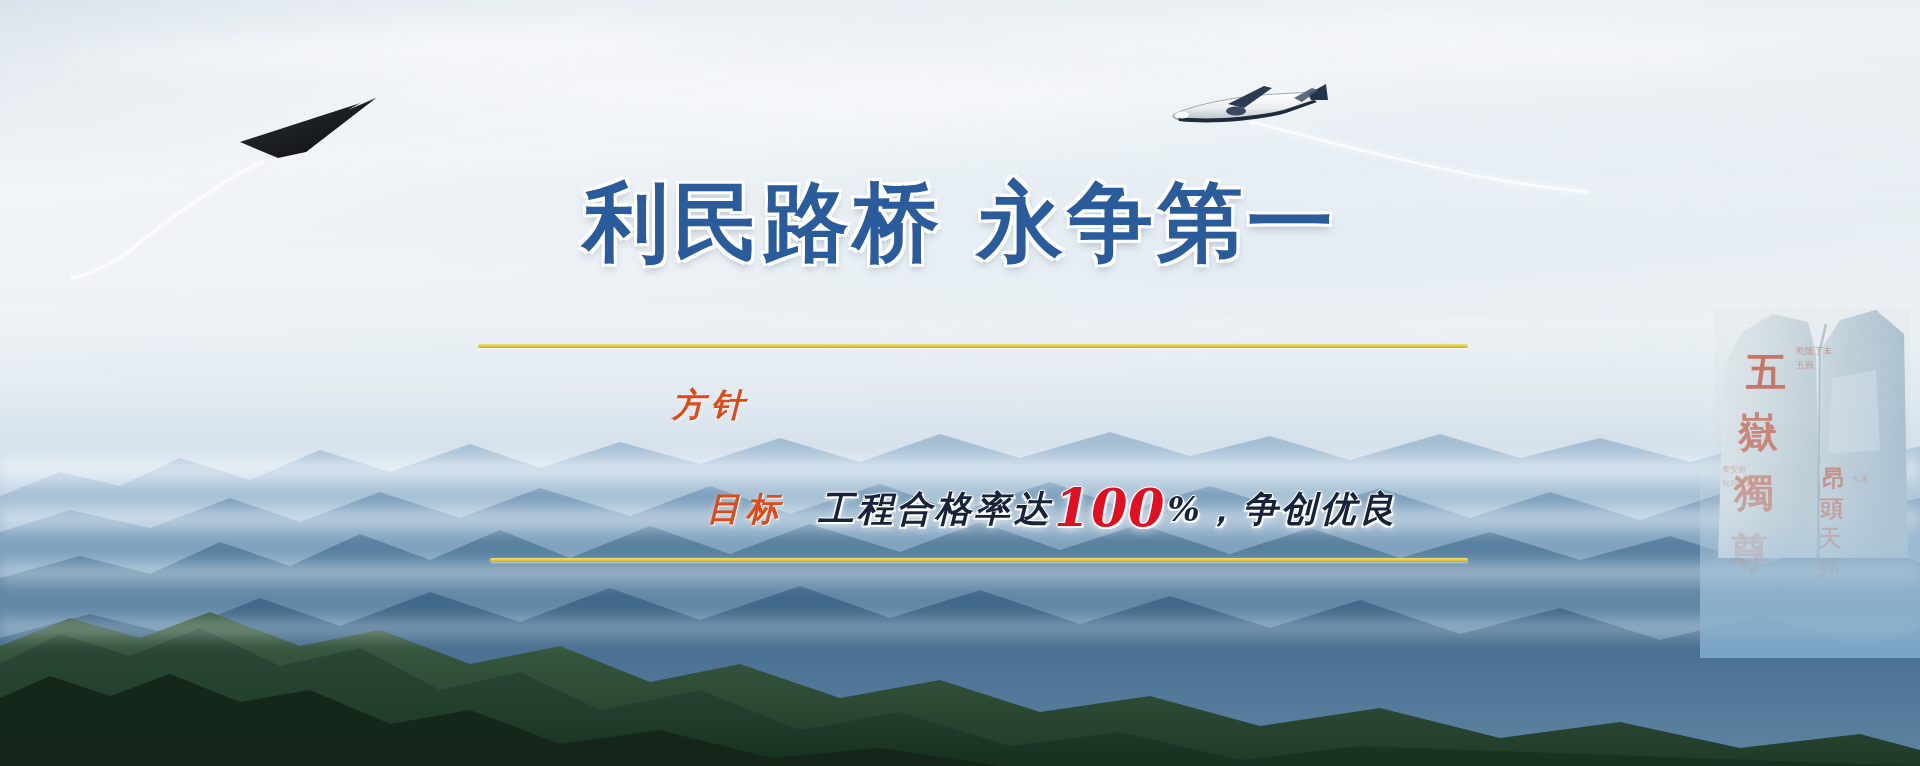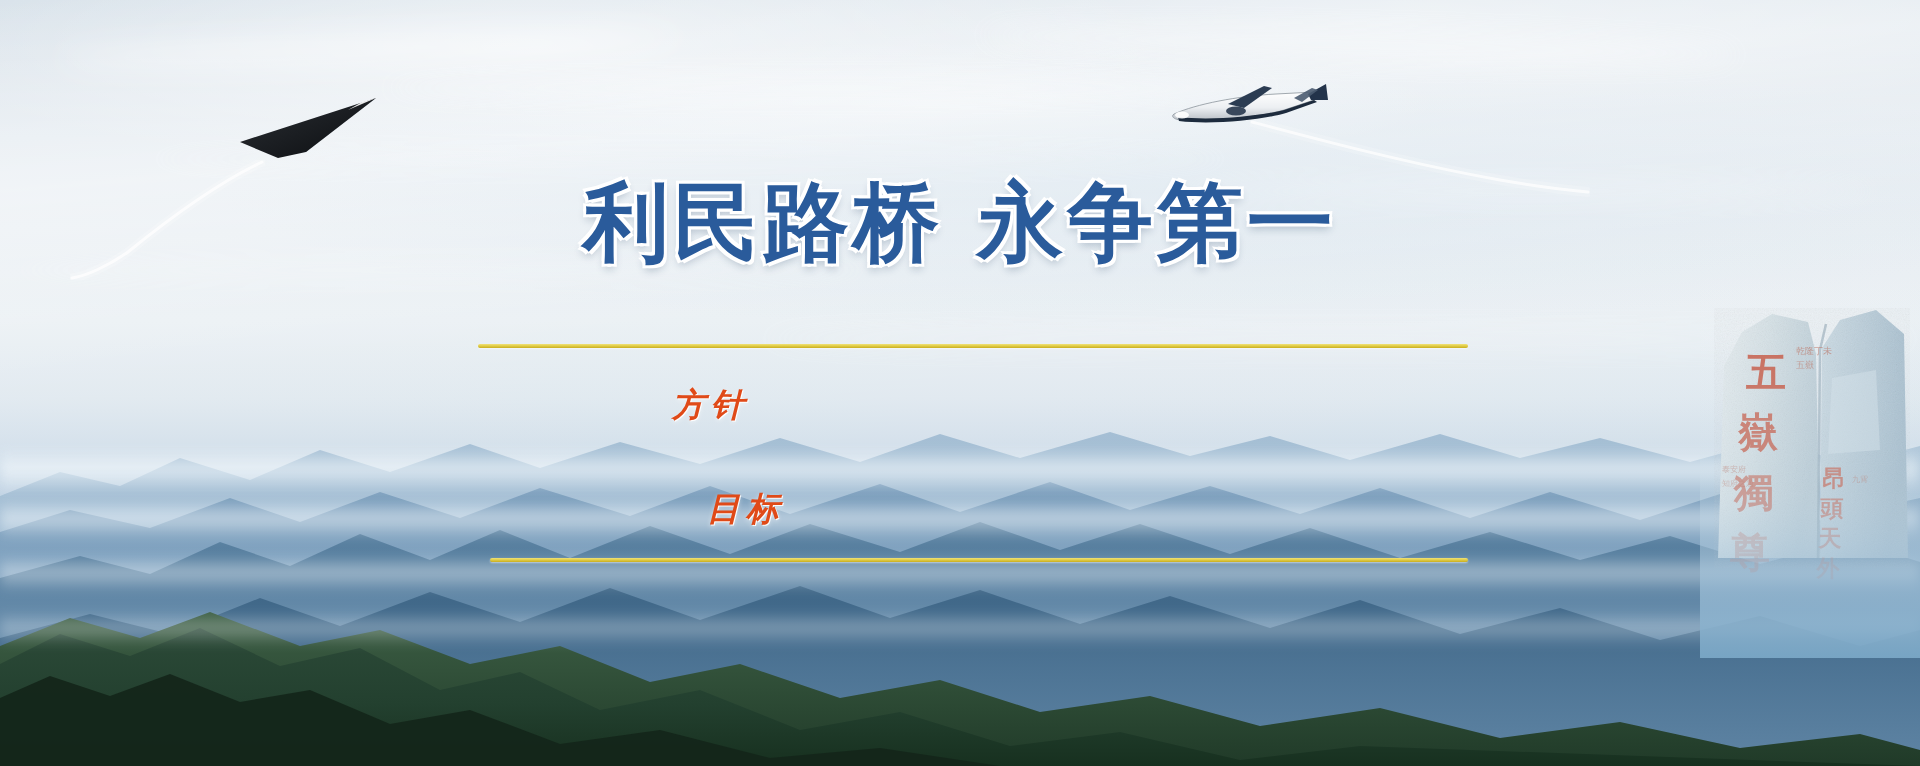--- a/index.html
+++ b/index.html
@@ -419,15 +419,16 @@
   <div class="rule rule-bottom"></div>
 
   <div class="slogan-wrap">
 
 
     <div class="cal kw-red kw-policy">方针</div>
 
     <div class="cal kw-red kw-target">目标</div>
 
 
+    <div class="cal line line-2"><span>工程合格率达</span><span class="pct-number">100</span><span class="pct-sign">%</span><span>，争创优良</span></div>
   </div>
 
 </div>
 
 </body></html>

